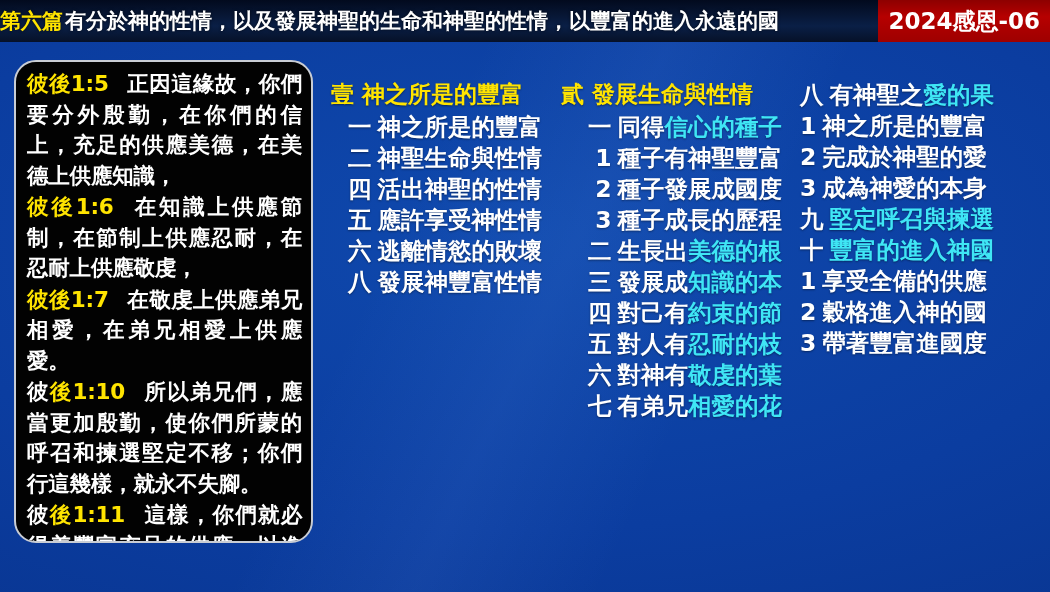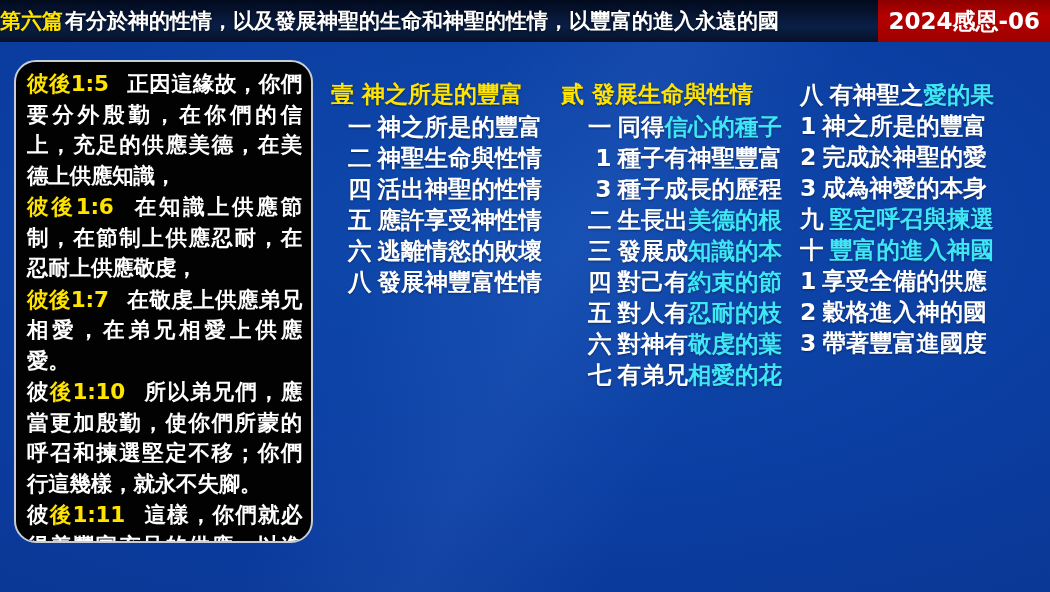--- a/index.html
+++ b/index.html
@@ -169,20 +169,21 @@
         <div class="outline-item"><span class="num">六</span><span>逃離情慾的敗壞</span></div>
         <div class="outline-item"><span class="num">八</span><span>發展神豐富性情</span></div>
       </div>
   </div>
 
   <div class="col" id="col-2">
     <div class="col-heading">貳 發展生命與性情</div>
     <div class="col-items">
         <div class="outline-item"><span class="num">一</span><span>同得</span><span class="hl">信心的種子</span></div>
         <div class="outline-item"><span class="num">1</span><span>種子有神聖豐富</span></div>
+        <div class="outline-item"><span class="num">2</span><span>種子發展成國度</span></div>
         <div class="outline-item"><span class="num">3</span><span>種子成長的歷程</span></div>
         <div class="outline-item"><span class="num">二</span><span>生長出</span><span class="hl">美德的根</span></div>
         <div class="outline-item"><span class="num">三</span><span>發展成</span><span class="hl">知識的本</span></div>
         <div class="outline-item"><span class="num">四</span><span>對己有</span><span class="hl">約束的節</span></div>
         <div class="outline-item"><span class="num">五</span><span>對人有</span><span class="hl">忍耐的枝</span></div>
         <div class="outline-item"><span class="num">六</span><span>對神有</span><span class="hl">敬虔的葉</span></div>
         <div class="outline-item"><span class="num">七</span><span>有弟兄</span><span class="hl">相愛的花</span></div>
       </div>
   </div>
 

